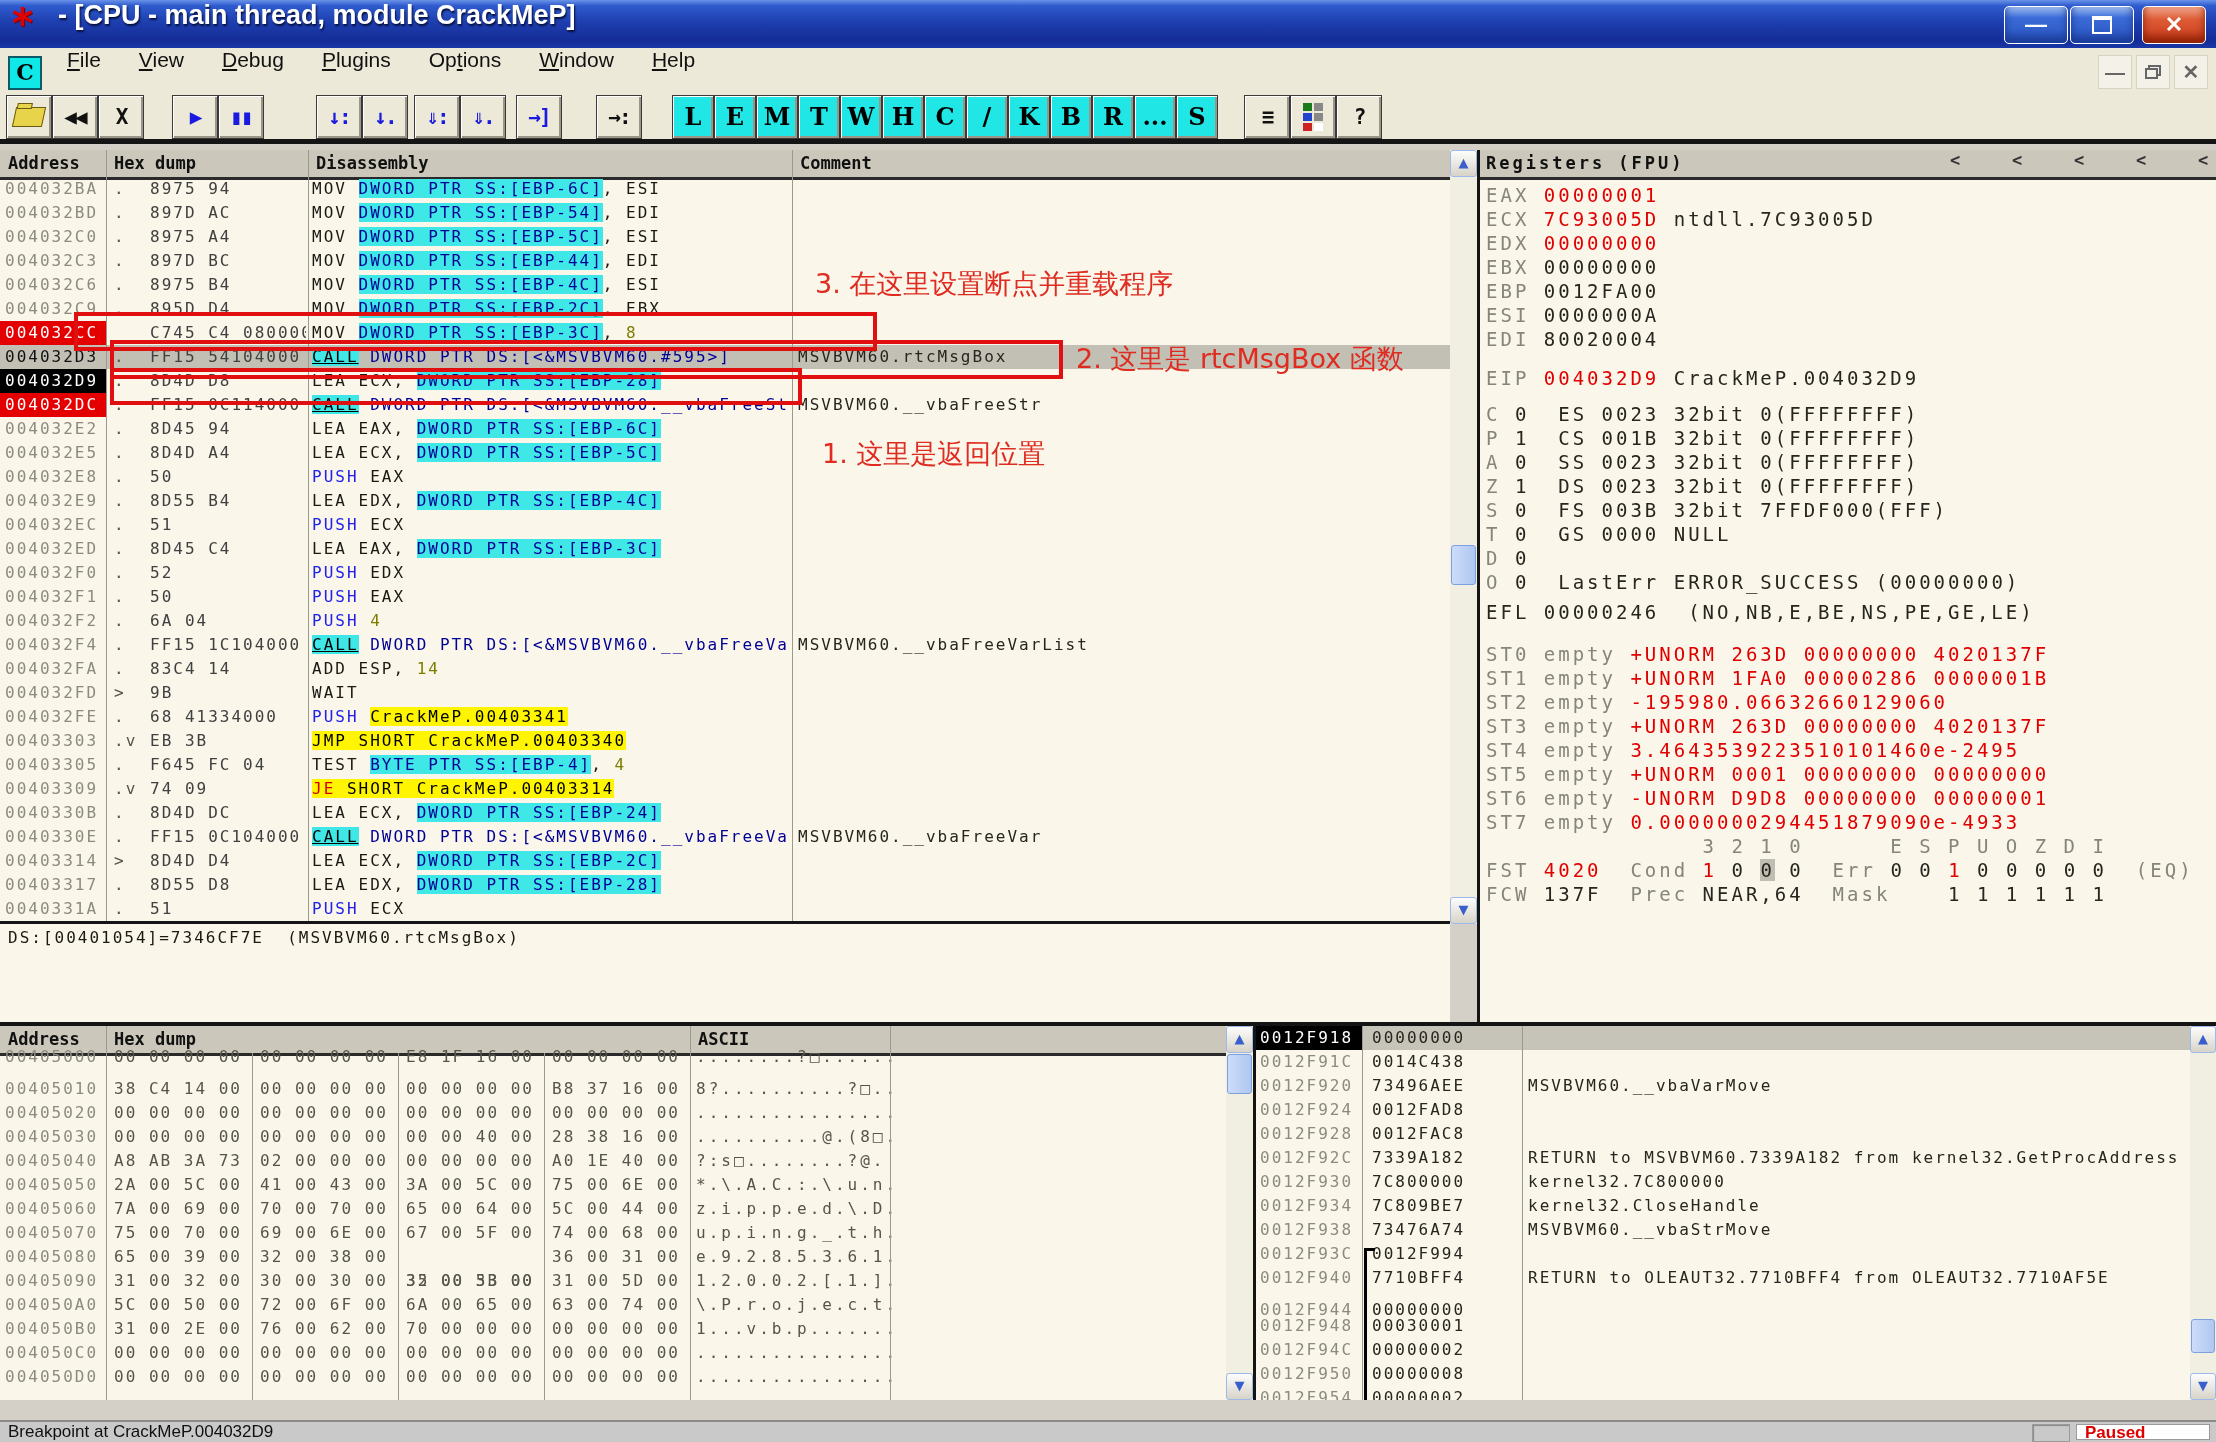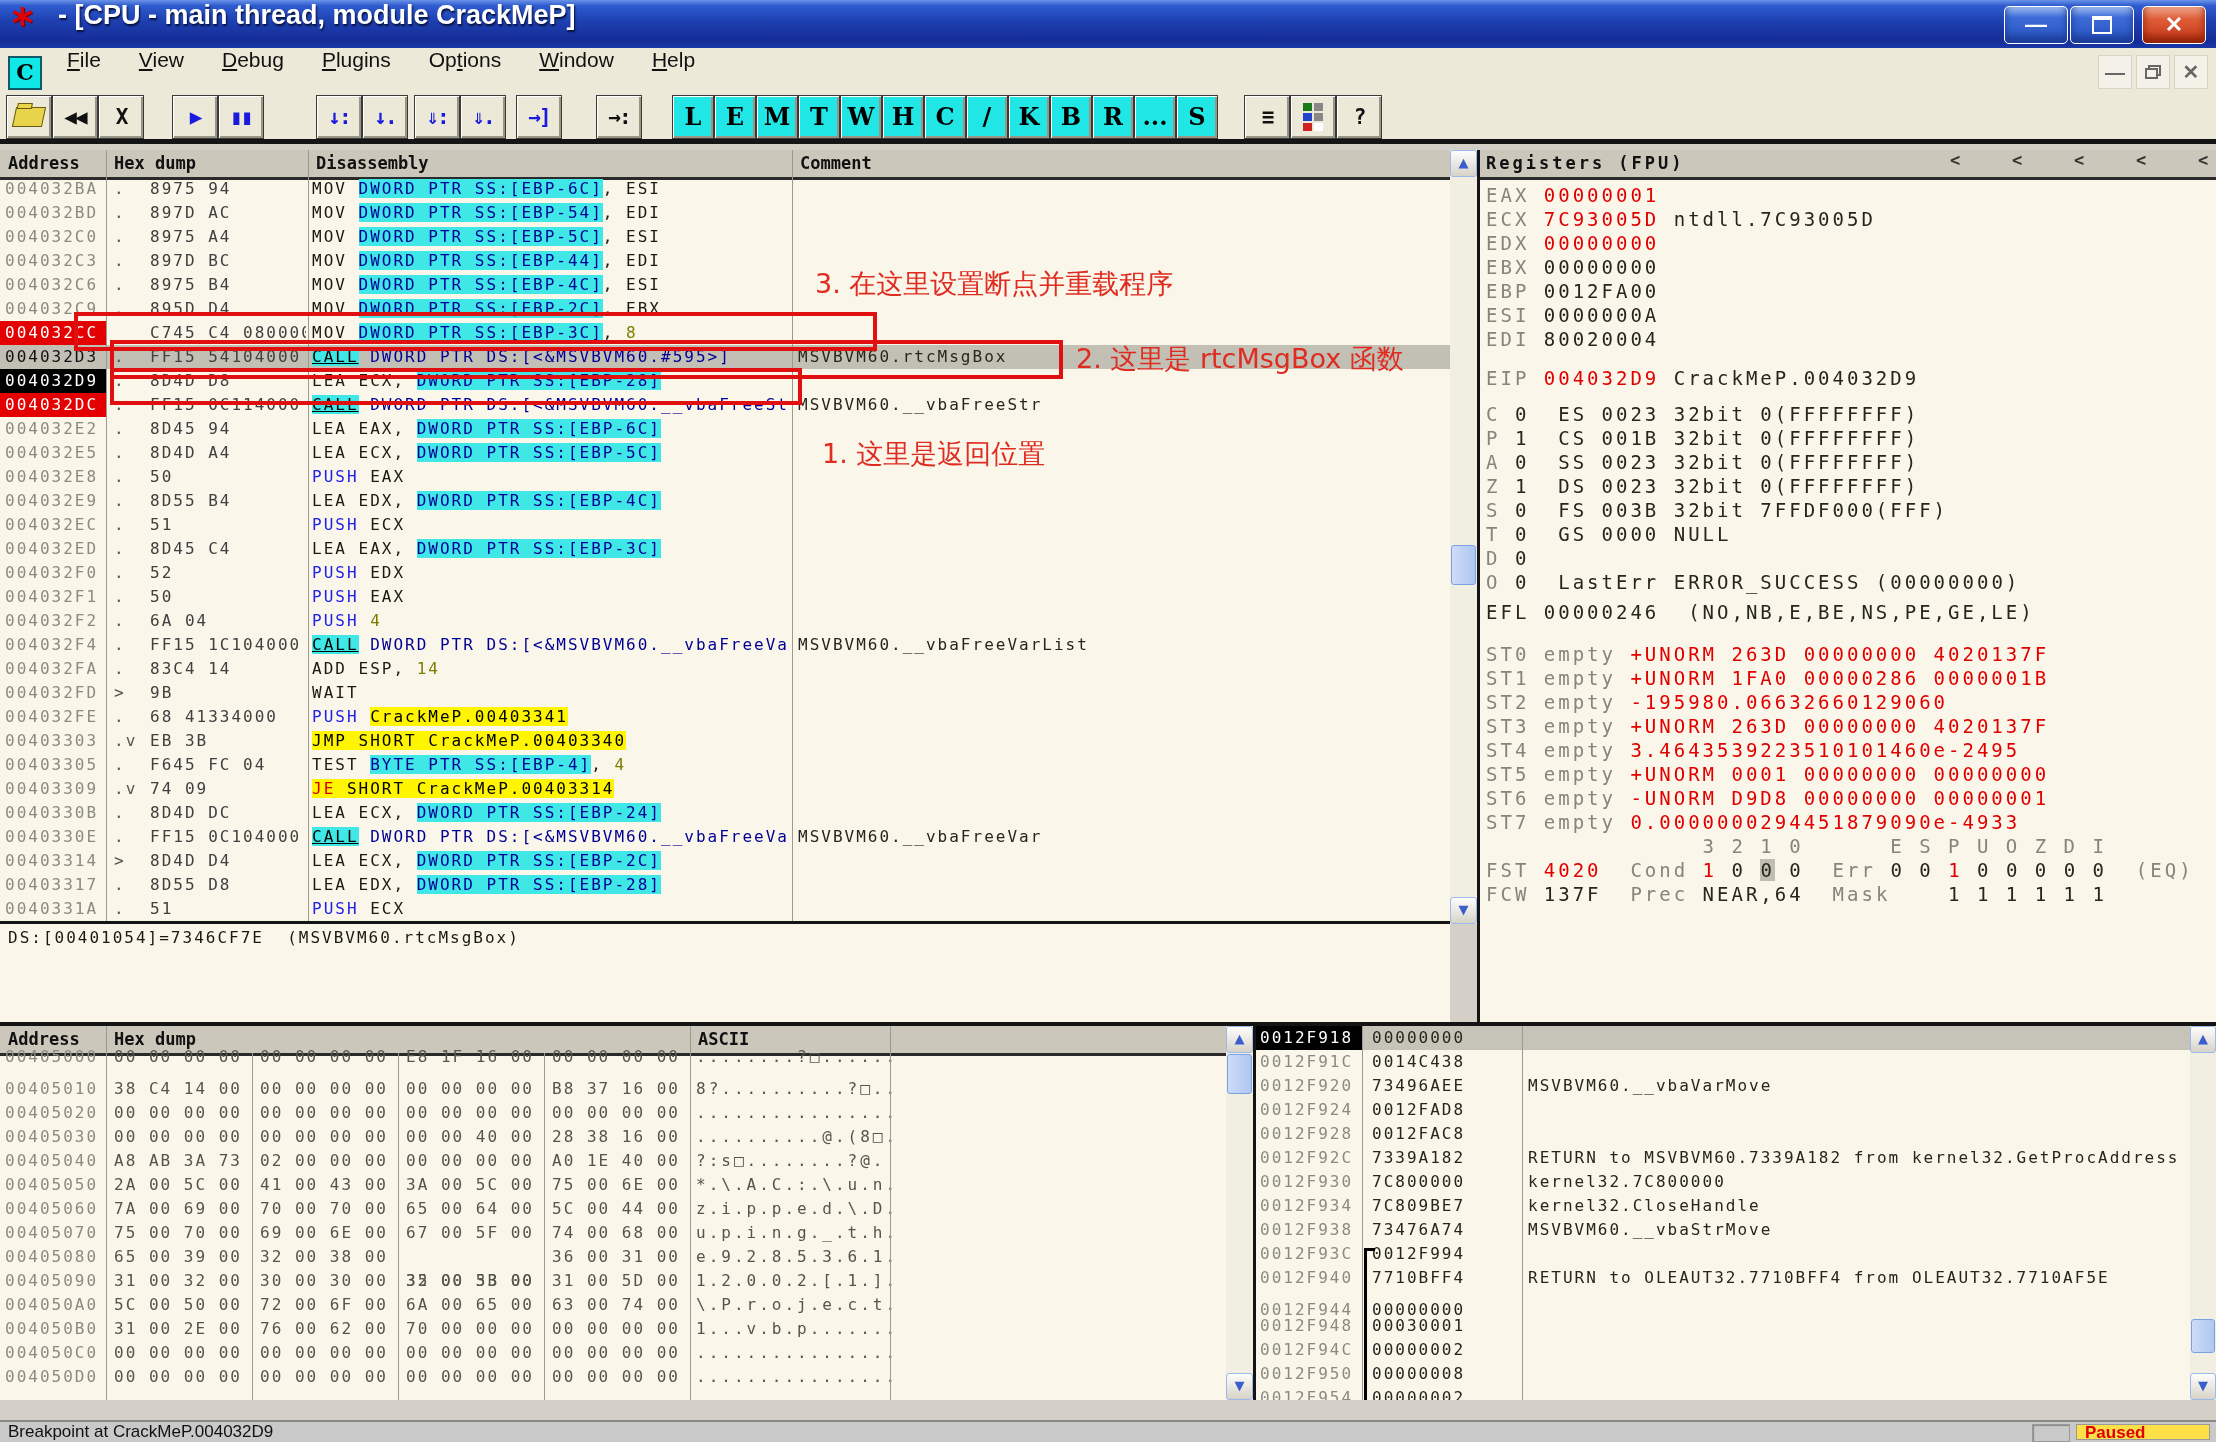--- a/index.html
+++ b/index.html
@@ -98,21 +98,21 @@
   .stk-stub{position:absolute;left:108px;top:222px;width:11px;height:3px;background:#000;}
   
   #vdiv-main{left:1477px;top:150px;width:3px;height:872px;}
   #hdiv{left:0;top:1022px;width:2216px;height:4px;background:#141414;position:absolute;}
   #vdiv-bottom{left:1253px;top:1026px;width:3px;height:374px;}
   
   .status{position:absolute;left:0;top:1420px;width:2216px;height:22px;background:#C9C9C9;
     border-top:2px solid #8a8a8a;box-sizing:border-box;}
   .status-left{position:absolute;left:8px;top:0;line-height:20px;font:17px "Liberation Sans",sans-serif;color:#111;}
   .status-sep{position:absolute;right:146px;top:2px;width:36px;height:16px;border:1px solid #9a9a9a;box-shadow:inset 1px 1px 1px #888;}
-  .paused{position:absolute;right:6px;top:2px;width:134px;height:16px;background:#fde047;border:1px solid #9a9a9a;
+  .paused{position:absolute;right:6px;top:2px;width:134px;height:16px;background:#ffffff;border:1px solid #9a9a9a;
     color:#E00000;font:bold 17px "Liberation Sans",sans-serif;line-height:15px;padding-left:8px;box-sizing:border-box;}
   
   .abox{position:absolute;border:4px solid #E01010;z-index:40;}
   #boxA{left:74px;top:312px;width:795px;height:31px;}
   #boxB{left:110px;top:340px;width:945px;height:31px;}
   #boxC{left:110px;top:368px;width:684px;height:29px;}
   .anote{position:absolute;z-index:50;color:#DF2B20;font:27px "DejaVu Sans",sans-serif;white-space:pre;}
   #note3{left:815px;top:266px;} #note2{left:1076px;top:341px;} #note1{left:822px;top:436px;}
 </style>
 </head>

